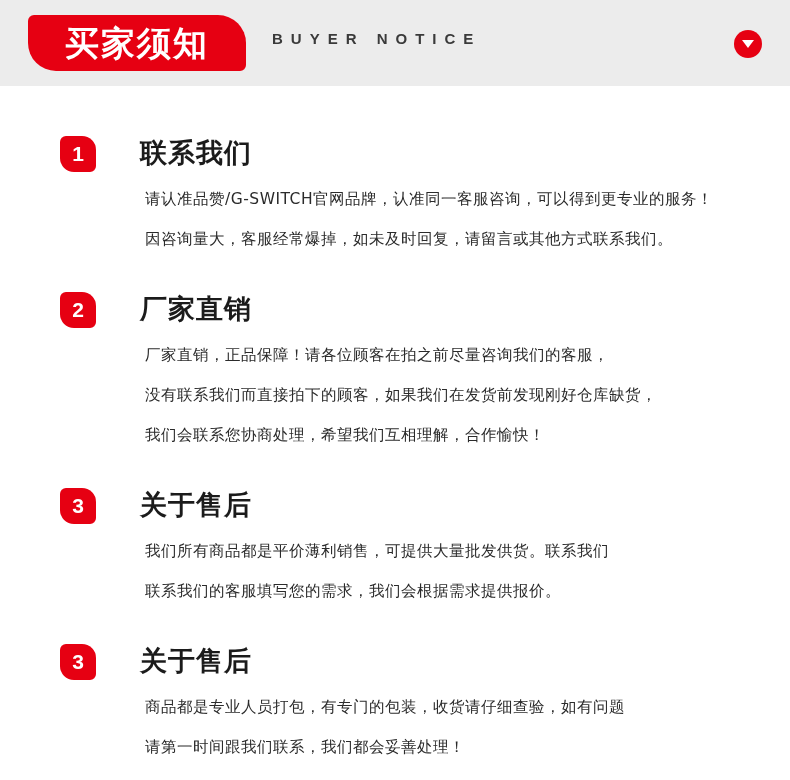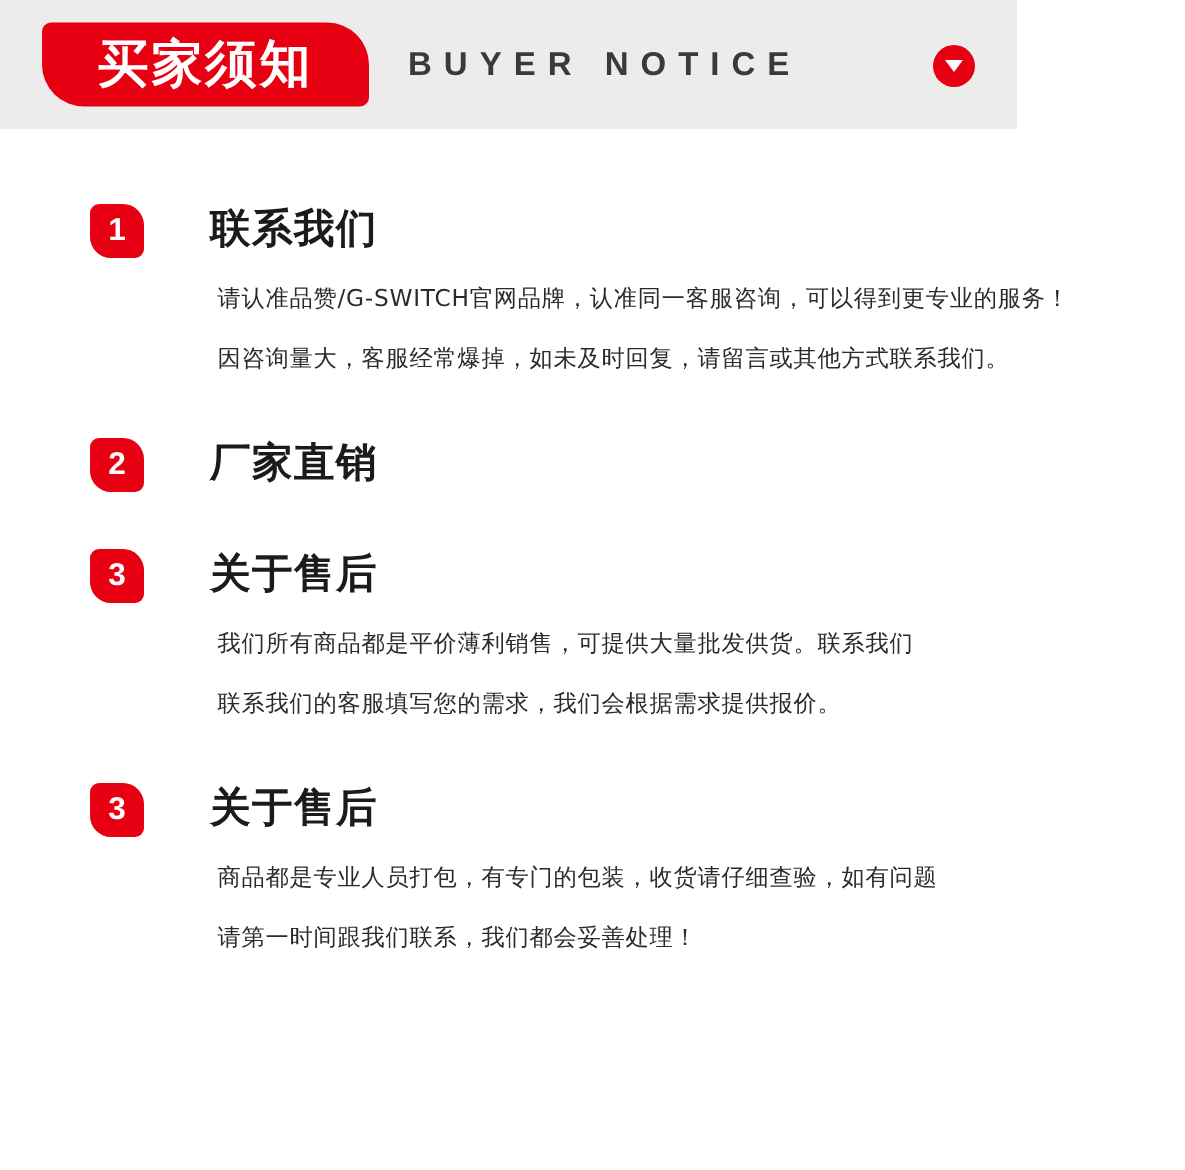--- a/index.html
+++ b/index.html
@@ -17,21 +17,21 @@
   .page {
     position: relative;
     width: 790px;
     height: 780px;
     background: #ffffff;
   }
 
   
   .header {
     position: relative;
-    width: 678px;
+    width: 790px;
     height: 86px;
     background: #ececec;
     box-sizing: border-box;
   }
 
   .header-badge {
     position: absolute;
     left: 28px;
     top: 15px;
     width: 218px;
@@ -48,21 +48,21 @@
     font-weight: bold;
     letter-spacing: 2px;
     line-height: 1;
     font-family: "DejaVu Sans", "Liberation Sans", sans-serif;
   }
 
   .header-sub {
     position: absolute;
     left: 272px;
     top: 30px;
-    font-size: 22px;
+    font-size: 15px;
     font-weight: bold;
     color: #3a3a3a;
     letter-spacing: 8px;
     font-family: "Liberation Sans", sans-serif;
   }
 
   .header-arrow {
     position: absolute;
     right: 28px;
     top: 30px;
@@ -152,20 +152,25 @@
       <div class="sec-title">联系我们</div>
       <div class="sec-body">
         <p>请认准品赞/G-SWITCH官网品牌，认准同一客服咨询，可以得到更专业的服务！</p>
         <p>因咨询量大，客服经常爆掉，如未及时回复，请留言或其他方式联系我们。</p>
       </div>
     </div>
 
     <div class="section">
       <div class="num-badge">2</div>
       <div class="sec-title">厂家直销</div>
+      <div class="sec-body">
+        <p>厂家直销，正品保障！请各位顾客在拍之前尽量咨询我们的客服，</p>
+        <p>没有联系我们而直接拍下的顾客，如果我们在发货前发现刚好仓库缺货，</p>
+        <p>我们会联系您协商处理，希望我们互相理解，合作愉快！</p>
+      </div>
     </div>
 
     <div class="section">
       <div class="num-badge">3</div>
       <div class="sec-title">关于售后</div>
       <div class="sec-body">
         <p>我们所有商品都是平价薄利销售，可提供大量批发供货。联系我们</p>
         <p>联系我们的客服填写您的需求，我们会根据需求提供报价。</p>
       </div>
     </div>

